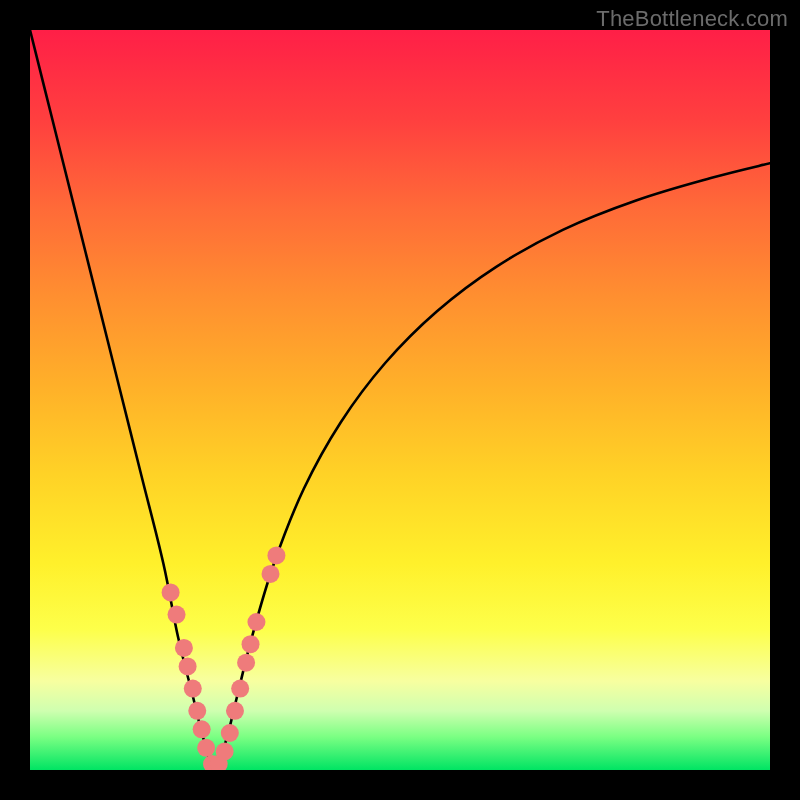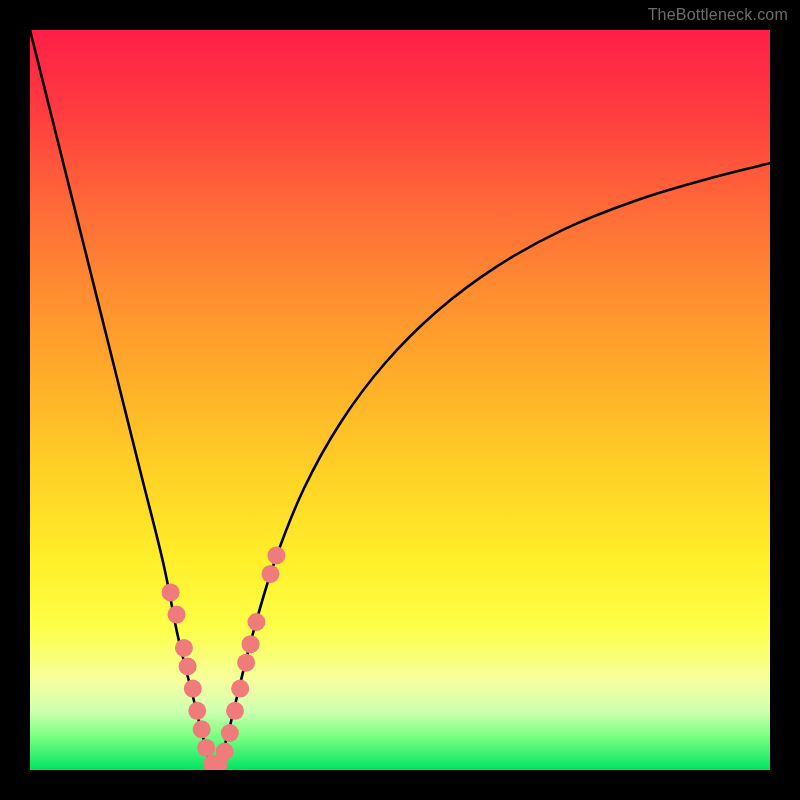--- a/index.html
+++ b/index.html
@@ -38,21 +38,21 @@
       #cfffb0 92%,
       #7bff83 95.5%,
       #00e463 100%
     );
   }
   .watermark {
     position: absolute;
     top: 6px;
     right: 12px;
     color: #6b6b6b;
-    font-size: 16px;
+    font-size: 22px;
     font-weight: 500;
     letter-spacing: 0.2px;
     user-select: none;
   }
   svg {
     position: absolute;
     left: 0;
     top: 0;
   }
 </style>

